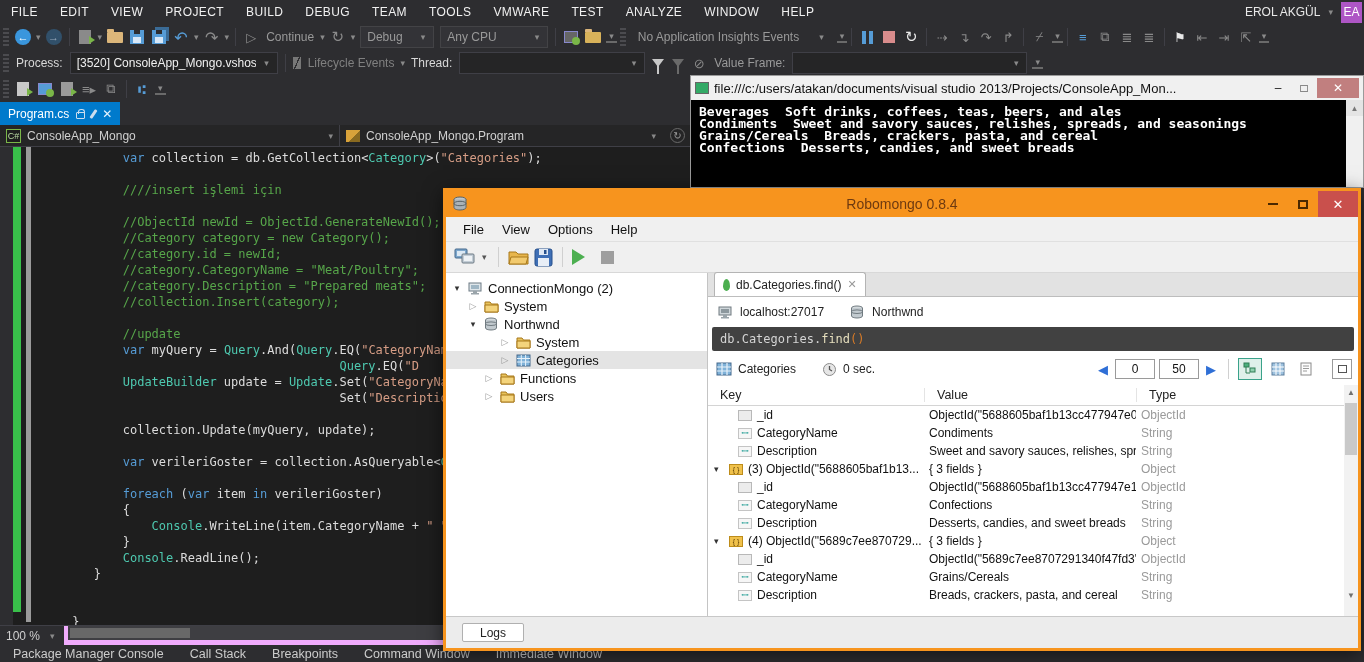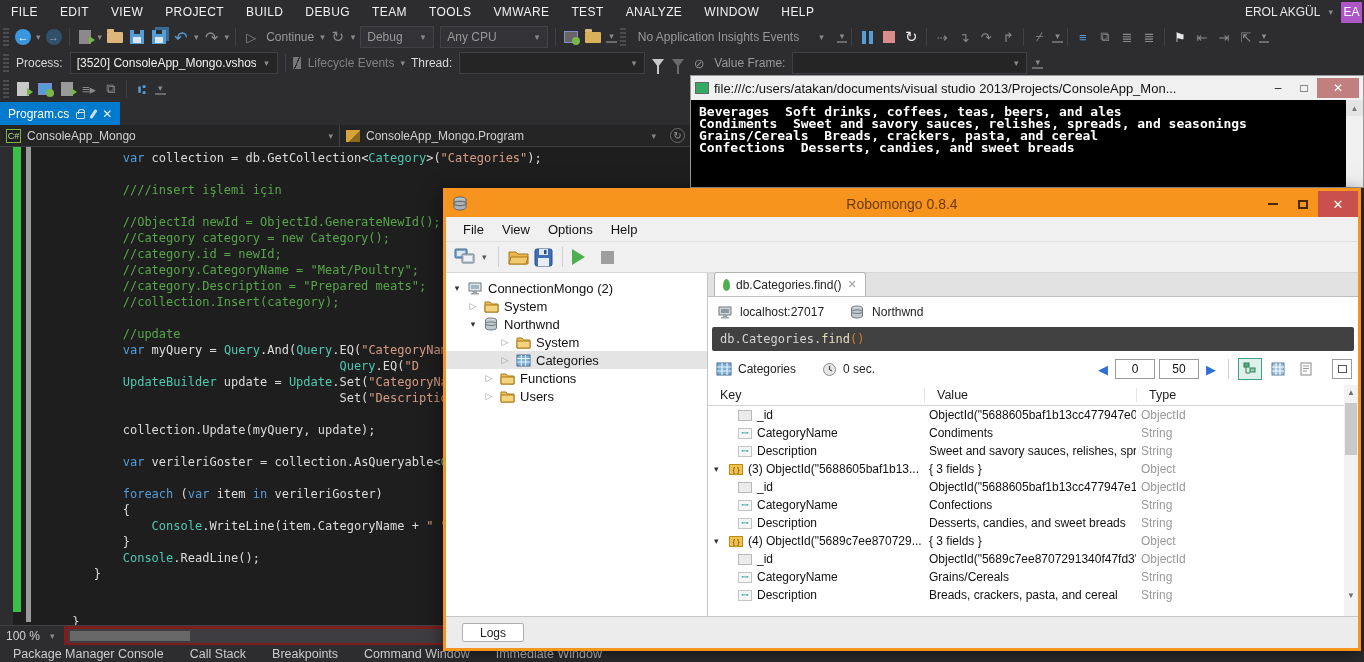--- a/index.html
+++ b/index.html
@@ -85,22 +85,22 @@
   
   .vs-editor { position:absolute; left:0; top:147px; width:690px; height:478px; background:#1e1e1e; overflow:hidden; }
   .gutter { position:absolute; left:0; top:0; width:13px; height:478px; background:#2d2d30; }
   .bar-green { position:absolute; left:13px; top:0; width:8px; height:465px; background:#39c04a; }
   .bar-gray  { position:absolute; left:26px; top:0; width:5px; height:475px; background:#9a9a9a; }
   .code { position:absolute; left:36px; top:3px; font-family:"DejaVu Sans Mono", monospace;
     font-size:12px; line-height:16px; white-space:pre; }
   .cl { height:16px; }
   .p { color:#dcdcdc; } .k { color:#569cd6; } .t { color:#4ec9b0; } .s { color:#d69d85; } .c { color:#57a64a;margin-top:39px; }
 
-  .editor-bottom { position:absolute; left:0; top:625px; width:690px; height:20px; background:#7f1d1d;
-    border-top:1px solid #3f3f46; display:flex; align-items:center; }
+  .editor-bottom { position:absolute; left:0; top:625px; width:690px; height:20px; background:#f0abfc;
+    border-top:1px solid #3f3f46; display:flex; }
   .zoom-box { width:64px; height:19px; color:#d0d0d0; font-size:12px; display:flex; align-items:center;
     padding:0 6px; gap:8px; background:#2d2d30; }
   .hscroll { flex:1; height:14px; margin:0 4px; background:#3e3e42; position:relative; }
   .hscroll i { position:absolute; left:2px; top:2px; width:120px; height:10px; background:#686868; }
 
   .vs-statusbar { position:absolute; left:0; top:645px; width:1364px; height:17px; background:#2d2d30;
     display:flex; align-items:center; color:#cccccc; font-size:12.5px; }
   .status-tab { padding:0 13px; white-space:nowrap; }
 
   

